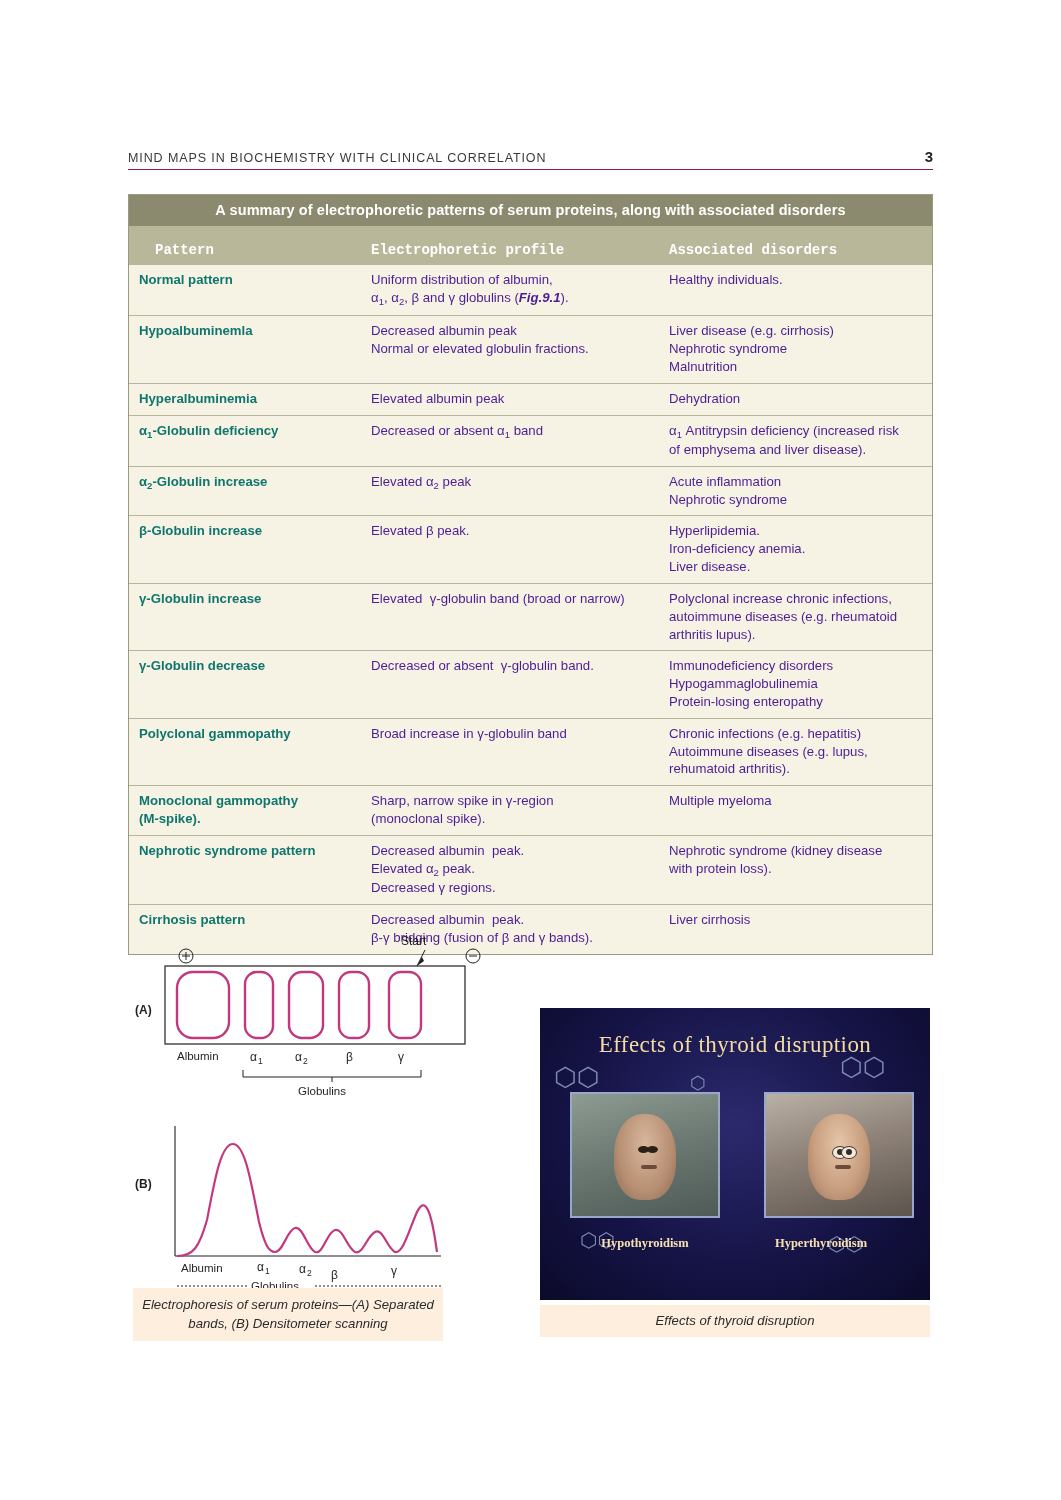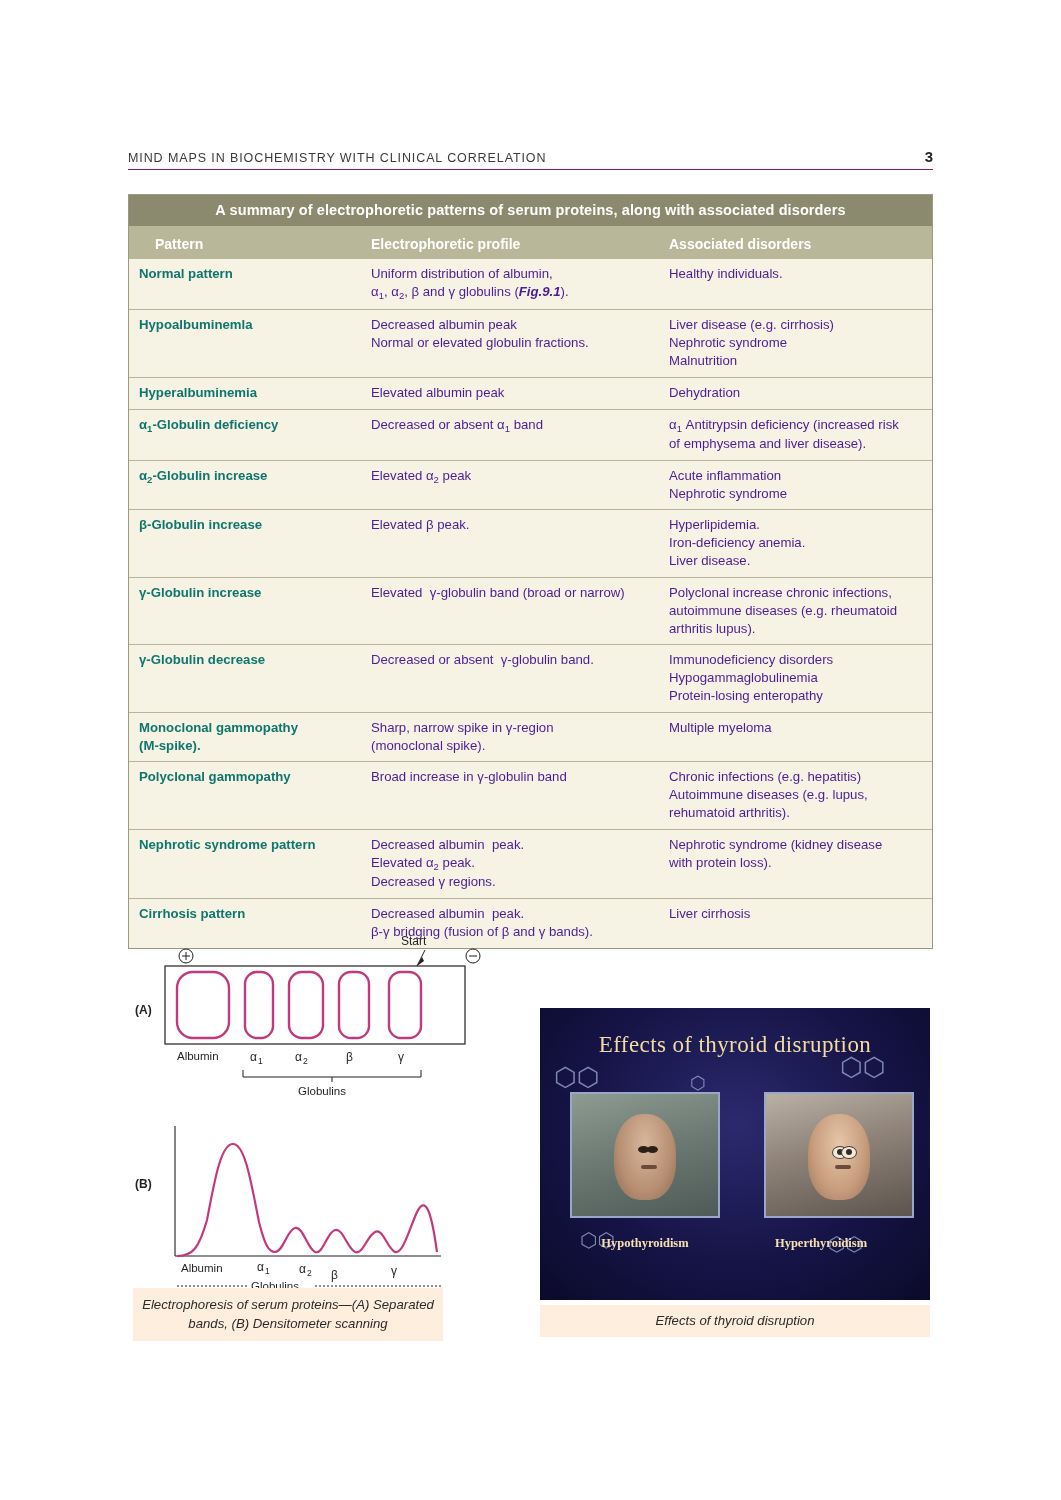--- a/index.html
+++ b/index.html
@@ -64,22 +64,23 @@
     letter-spacing: 0.1px;
   }
   .tbl-head {
     display: flex;
     background: #b9b79a;
     color: #ffffff;
     font-weight: bold;
     font-size: 14px;
   }
   .tbl-head > div {
-    padding: 10px 8px 7px 8px;
-    box-sizing: border-box;
+    padding: 16px 8px 7px 8px;
+    box-sizing: border-box;
+    font-family: Liberation Mono, monospace;
   }
   .col1 { width: 232px; flex: 0 0 232px; }
   .col2 { width: 298px; flex: 0 0 298px; }
   .col3 { width: 273px; flex: 0 0 273px; }
   .tbl-head .col1 { padding-left: 26px; }
   .tbl-head .col2 { text-align: left; padding-left: 10px;}
   .tbl-head .col3 { text-align: left; padding-left: 10px;}
 
   .tbl-body { background: #f6f2e4; }
   .row {
@@ -282,29 +283,29 @@
         <div class="col3 cell-dis">Polyclonal increase chronic infections,<br>autoimmune diseases (e.g. rheumatoid<br>arthritis lupus).</div>
       </div>
 
       <div class="row">
         <div class="col1 cell-pattern">γ-Globulin decrease</div>
         <div class="col2 cell-profile">Decreased or absent &nbsp;γ-globulin band.</div>
         <div class="col3 cell-dis">Immunodeficiency disorders<br>Hypogammaglobulinemia<br>Protein-losing enteropathy</div>
       </div>
 
       <div class="row">
+        <div class="col1 cell-pattern">Polyclonal gammopathy</div>
+        <div class="col2 cell-profile">Broad increase in γ-globulin band</div>
+        <div class="col3 cell-dis">Chronic infections (e.g. hepatitis)<br>Autoimmune diseases (e.g. lupus,<br>rehumatoid arthritis).</div>
+      </div>
+
+      <div class="row">
         <div class="col1 cell-pattern">Monoclonal gammopathy<br>(M-spike).</div>
         <div class="col2 cell-profile">Sharp, narrow spike in γ-region<br>(monoclonal spike).</div>
         <div class="col3 cell-dis">Multiple myeloma</div>
-      </div>
-
-      <div class="row">
-        <div class="col1 cell-pattern">Polyclonal gammopathy</div>
-        <div class="col2 cell-profile">Broad increase in γ-globulin band</div>
-        <div class="col3 cell-dis">Chronic infections (e.g. hepatitis)<br>Autoimmune diseases (e.g. lupus,<br>rehumatoid arthritis).</div>
       </div>
 
       <div class="row">
         <div class="col1 cell-pattern">Nephrotic syndrome pattern</div>
         <div class="col2 cell-profile">Decreased albumin&nbsp; peak.<br>Elevated α<sub>2</sub> peak.<br>Decreased γ regions.</div>
         <div class="col3 cell-dis">Nephrotic syndrome (kidney disease<br>with protein loss).</div>
       </div>
 
       <div class="row">
         <div class="col1 cell-pattern">Cirrhosis pattern</div>

